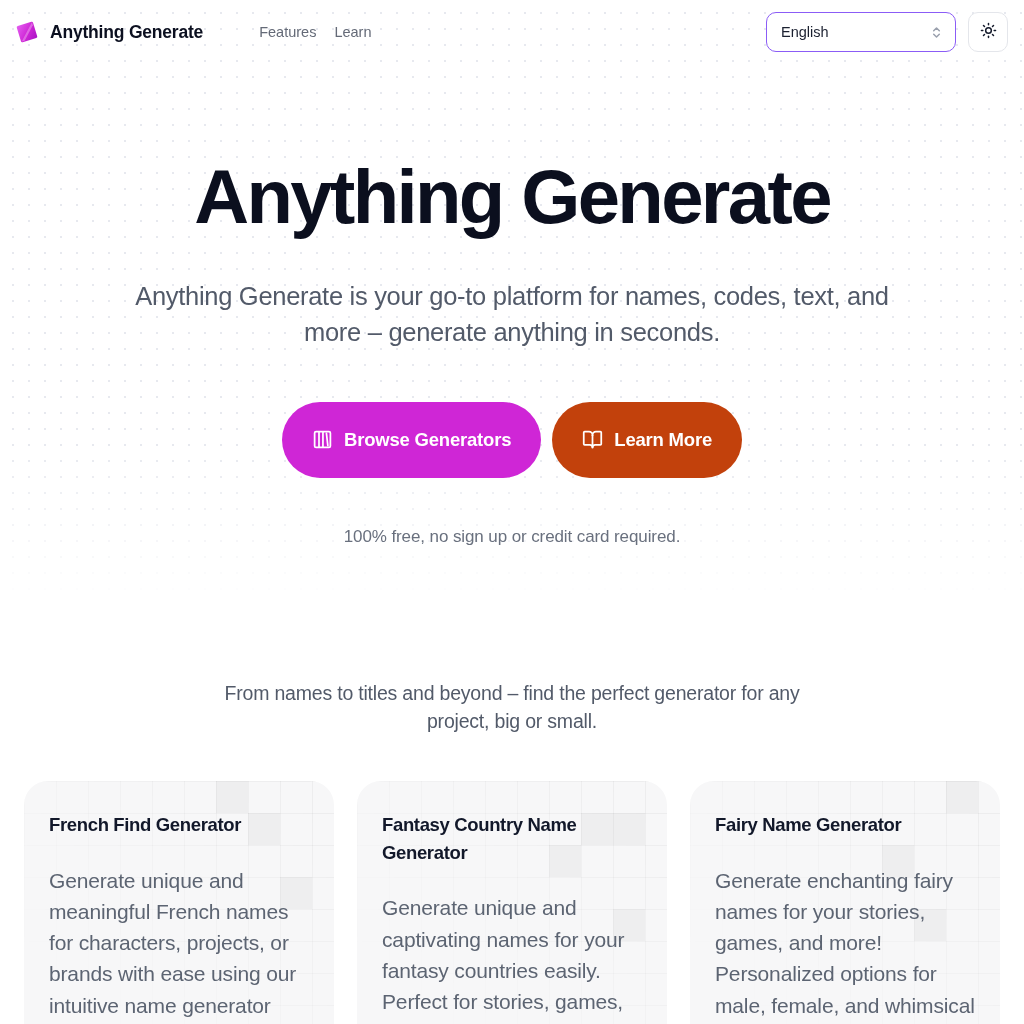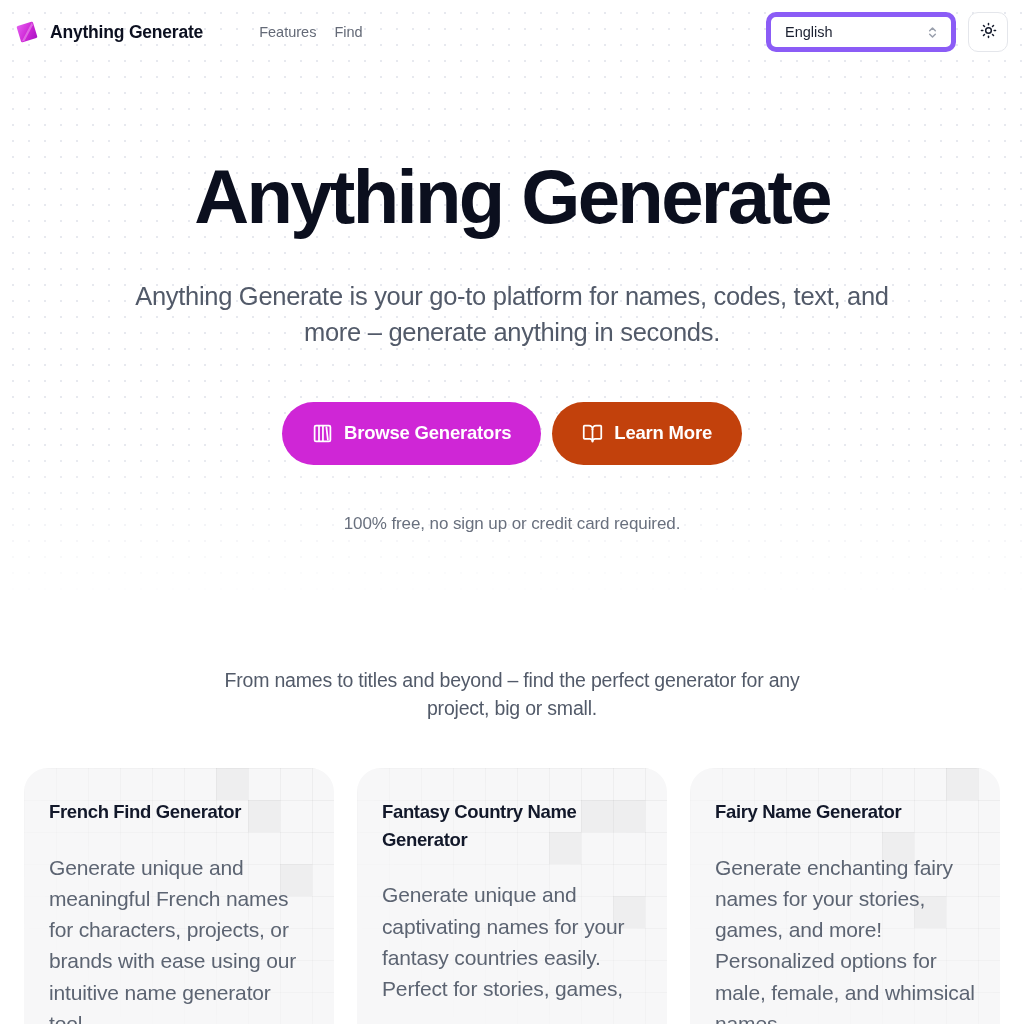--- a/index.html
+++ b/index.html
@@ -82,21 +82,21 @@
   .header-right {
     margin-left: auto;
     display: flex;
     align-items: center;
     gap: 12px;
   }
 
   .lang-select {
     width: 190px;
     height: 40px;
-    border: 5px solid #8b5cf6;
+    border: 1px solid #8b5cf6;
     border-radius: 10px;
     background: #ffffff;
     display: flex;
     align-items: center;
     padding: 0 11px 0 14px;
     font-size: 14.5px;
     color: #1b2030;
     cursor: pointer;
   }
   .lang-select .lang-value { flex: 1; text-align: left; }
@@ -141,21 +141,21 @@
     margin-top: 52px;
     display: flex;
     justify-content: center;
     gap: 11px;
   }
 
   .btn {
     display: inline-flex;
     align-items: center;
     gap: 11px;
-    height: 63px;
+    height: 76px;
     padding: 0 30px;
     border: none;
     border-radius: 999px;
     font-size: 18.5px;
     font-weight: 600;
     letter-spacing: -0.2px;
     cursor: pointer;
     font-family: inherit;
     white-space: nowrap;
   }
@@ -267,21 +267,21 @@
             <rect x="4.5" y="4.5" width="17" height="17" rx="1.4" fill="url(#lg)"></rect>
             <path d="M5.2 20.6 L20.6 5.2 L20.6 8.2 L8.2 20.6 Z" fill="#ffffff" opacity="0.30"></path>
           </g>
         </svg>
       </span>
       <span class="brand-name">Anything Generate</span>
     </a>
 
     <nav class="main-nav">
       <a href="#">Features</a>
-      <a href="#">Find</a>
+      <a href="#">Learn</a>
     </nav>
 
     <div class="header-right">
 
       <div class="lang-select">
         <span class="lang-value">English</span>
         <span class="chev">
           <svg width="15" height="15" viewBox="0 0 16 16" fill="none" stroke="currentColor" stroke-width="1.6" stroke-linecap="round" stroke-linejoin="round">
             <path d="M5 6.2 L8 3.2 L11 6.2"></path>
             <path d="M5 9.8 L8 12.8 L11 9.8"></path>

